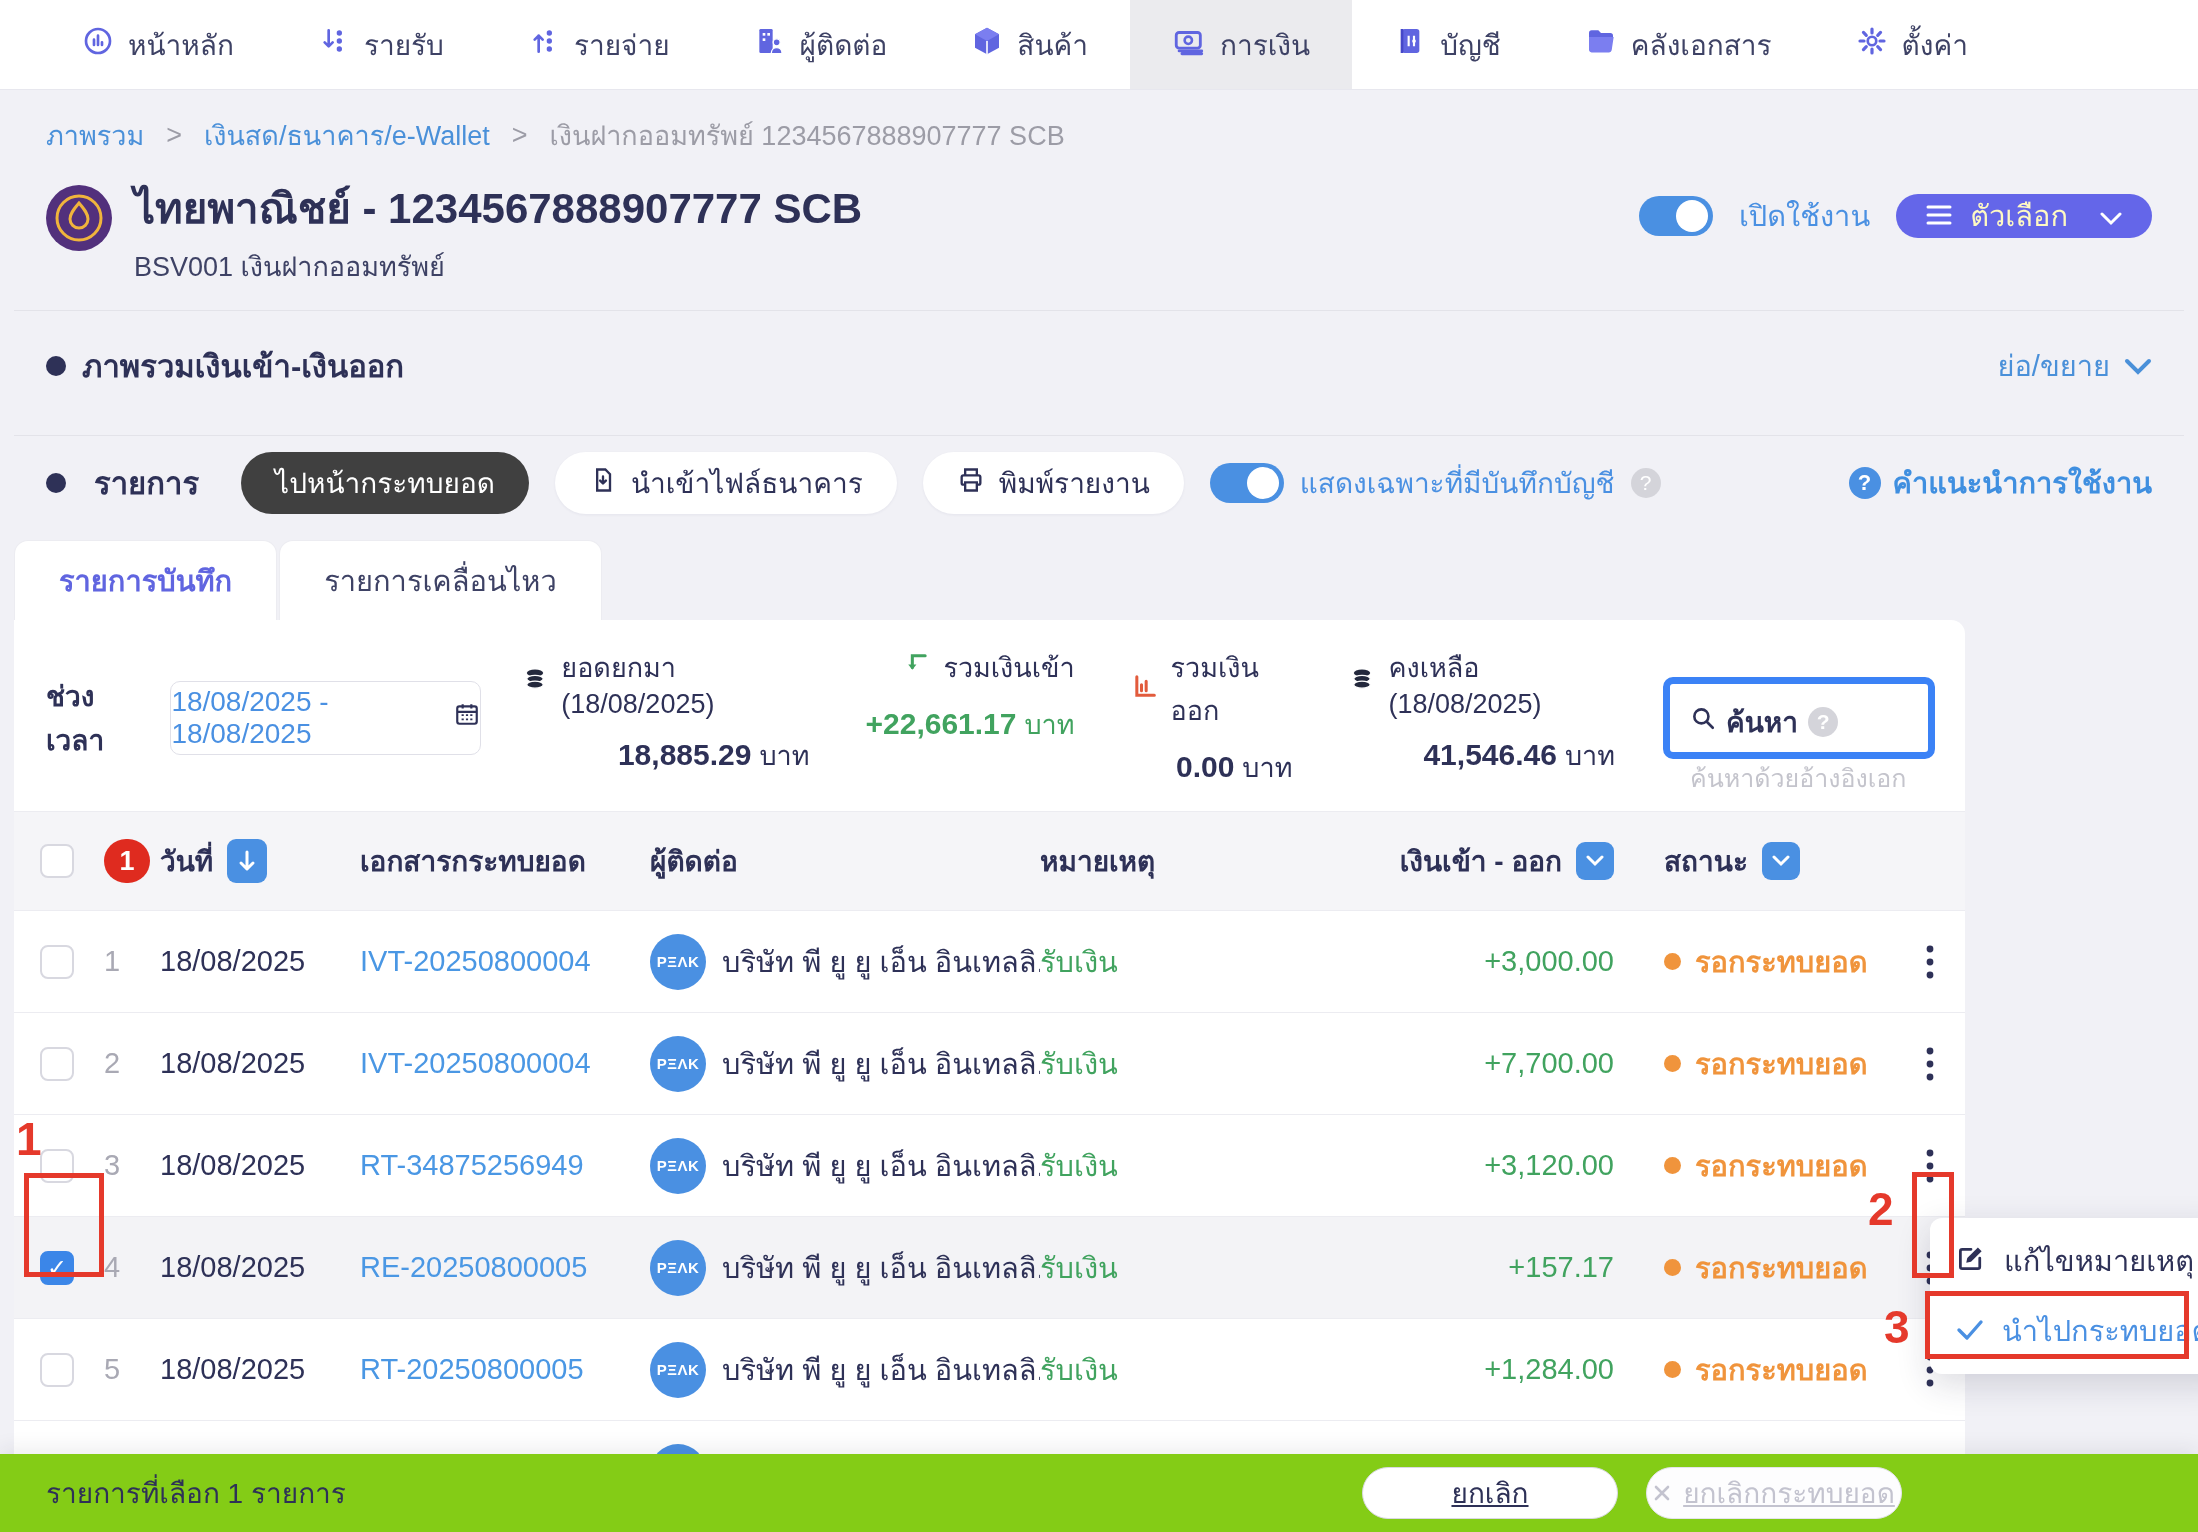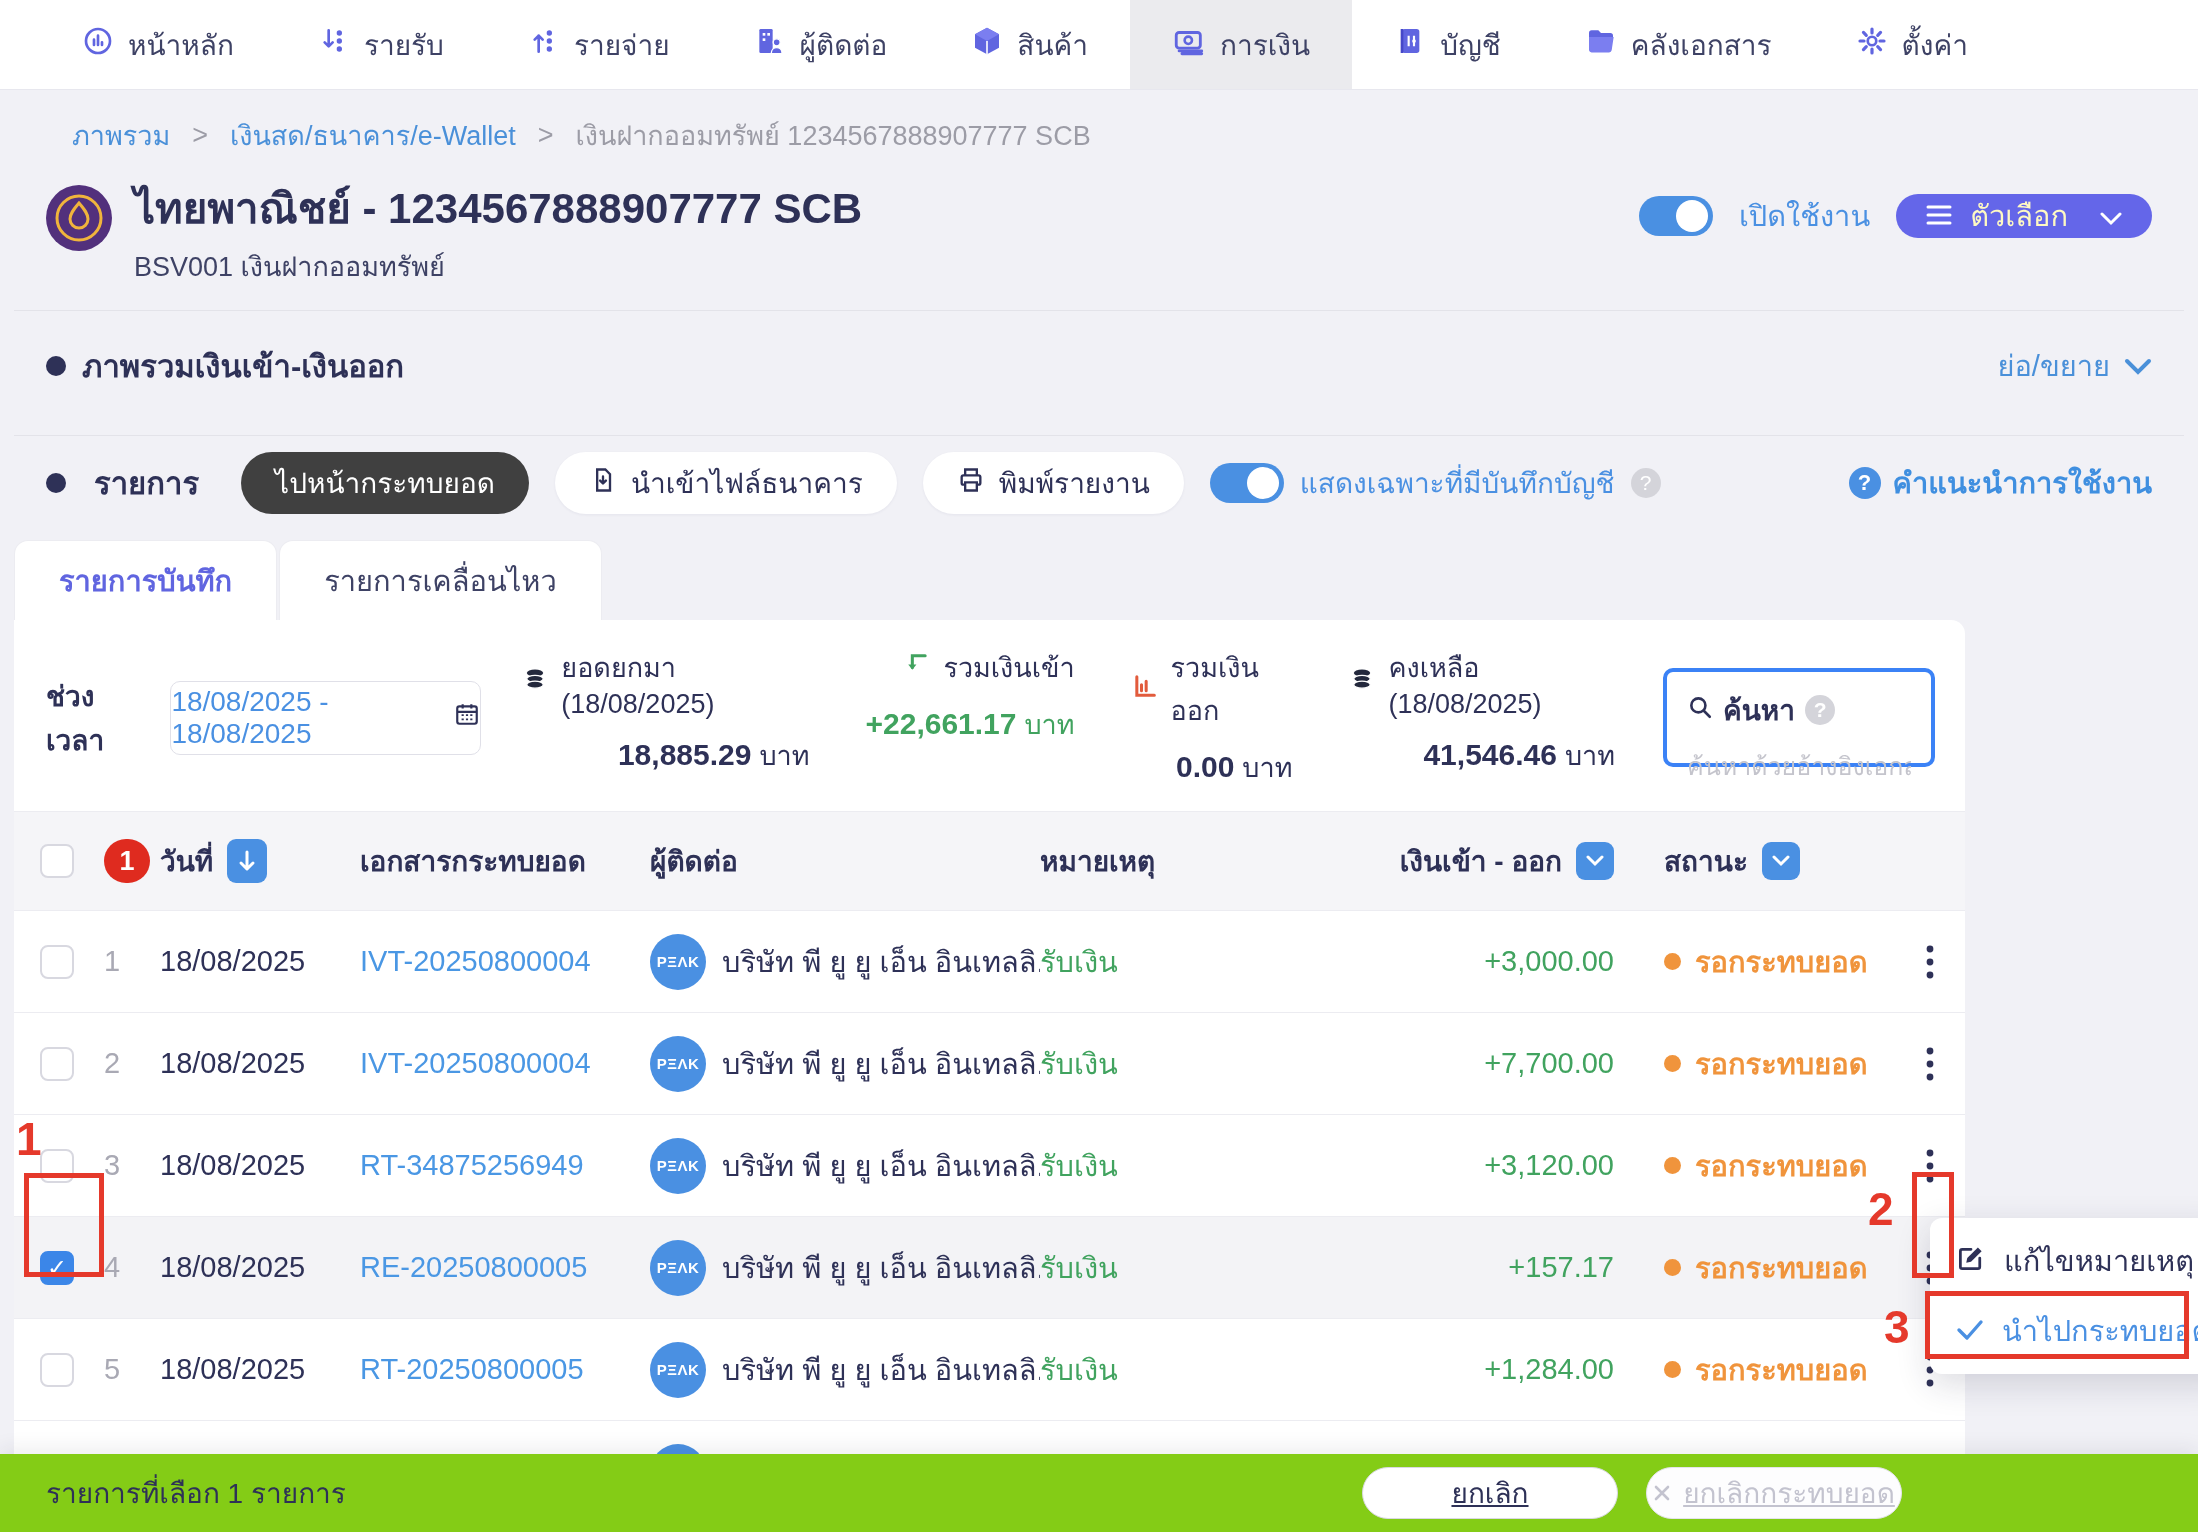--- a/index.html
+++ b/index.html
@@ -8,21 +8,21 @@
 
   
   .topnav { height:90px; background:#fff; border-bottom:1px solid #e7e7ee;
     display:flex; align-items:stretch; padding:0 40px; }
   .nav-item { display:flex; align-items:center; gap:14px; padding:0 42px;
     font-size:28px; color:#3e4265; cursor:pointer; white-space:nowrap; }
   .nav-item.active { background:#ebebee; }
   .nav-item svg { flex:0 0 auto; }
 
   
-  .breadcrumb { display:flex; align-items:center; gap:22px; padding:24px 72px 10px;
+  .breadcrumb { display:flex; align-items:center; gap:22px; padding:24px 46px 10px;
     font-size:27px; }
   .bc-link { color:#4a90d9; cursor:pointer; }
   .bc-sep { color:#9c9ca6; }
   .bc-current { color:#9c9ca6; }
 
   
   .page-header { display:flex; align-items:flex-start; padding:18px 46px 8px; }
   .bank-logo { width:66px; height:66px; border-radius:50%; background:#52307c;
     display:flex; align-items:center; justify-content:center; margin-right:22px; flex:0 0 auto; }
   .header-text .title { font-size:42px; font-weight:bold; color:#2e3157; line-height:1.15; }
@@ -76,21 +76,21 @@
   .period-label { font-size:28px; font-weight:bold; color:#2e3157; margin-right:24px; }
   .date-input { width:330px; height:74px; background:#fff; border:1px solid #e0e0e8;
     border-radius:10px; display:flex; align-items:center; justify-content:center; gap:12px;
     font-size:28px; color:#4a90e2; cursor:pointer; }
   .sum-wrap { display:flex; margin-left:40px; gap:56px; }
   .sumgrp { display:flex; flex-direction:column; align-items:flex-end; gap:14px; }
   .sumlabel { display:flex; align-items:center; gap:12px; font-size:27px; color:#2e3157; }
   .sumvalue { font-size:30px; font-weight:bold; color:#2e3157; }
   .sumvalue .unit { font-weight:normal; font-size:27px; margin-left:8px; }
   .sumvalue.green { color:#41a35f; }
-  .search-box { margin-left:48px; width:272px; height:99px; border:4px solid #3b82f6;
+  .search-box { margin-left:48px; width:272px; height:82px; border:7px solid #3b82f6;
     border-radius:10px; padding:16px 20px; cursor:text; }
   .search-box .line1 { display:flex; align-items:center; gap:10px; font-size:28px;
     font-weight:bold; color:#2e3157; }
   .search-box .line2 { margin-top:14px; color:#c4c4cc; font-size:25px; white-space:nowrap;
     overflow:hidden; }
 
   
   .tgrid { display:grid; grid-template-columns:64px 56px 200px 290px 390px 320px 260px 280px 60px;
     align-items:center; padding:0 10px 0 26px; }
   .thead { height:100px; background:#f5f5f8; border-top:1px solid #ececf1;

